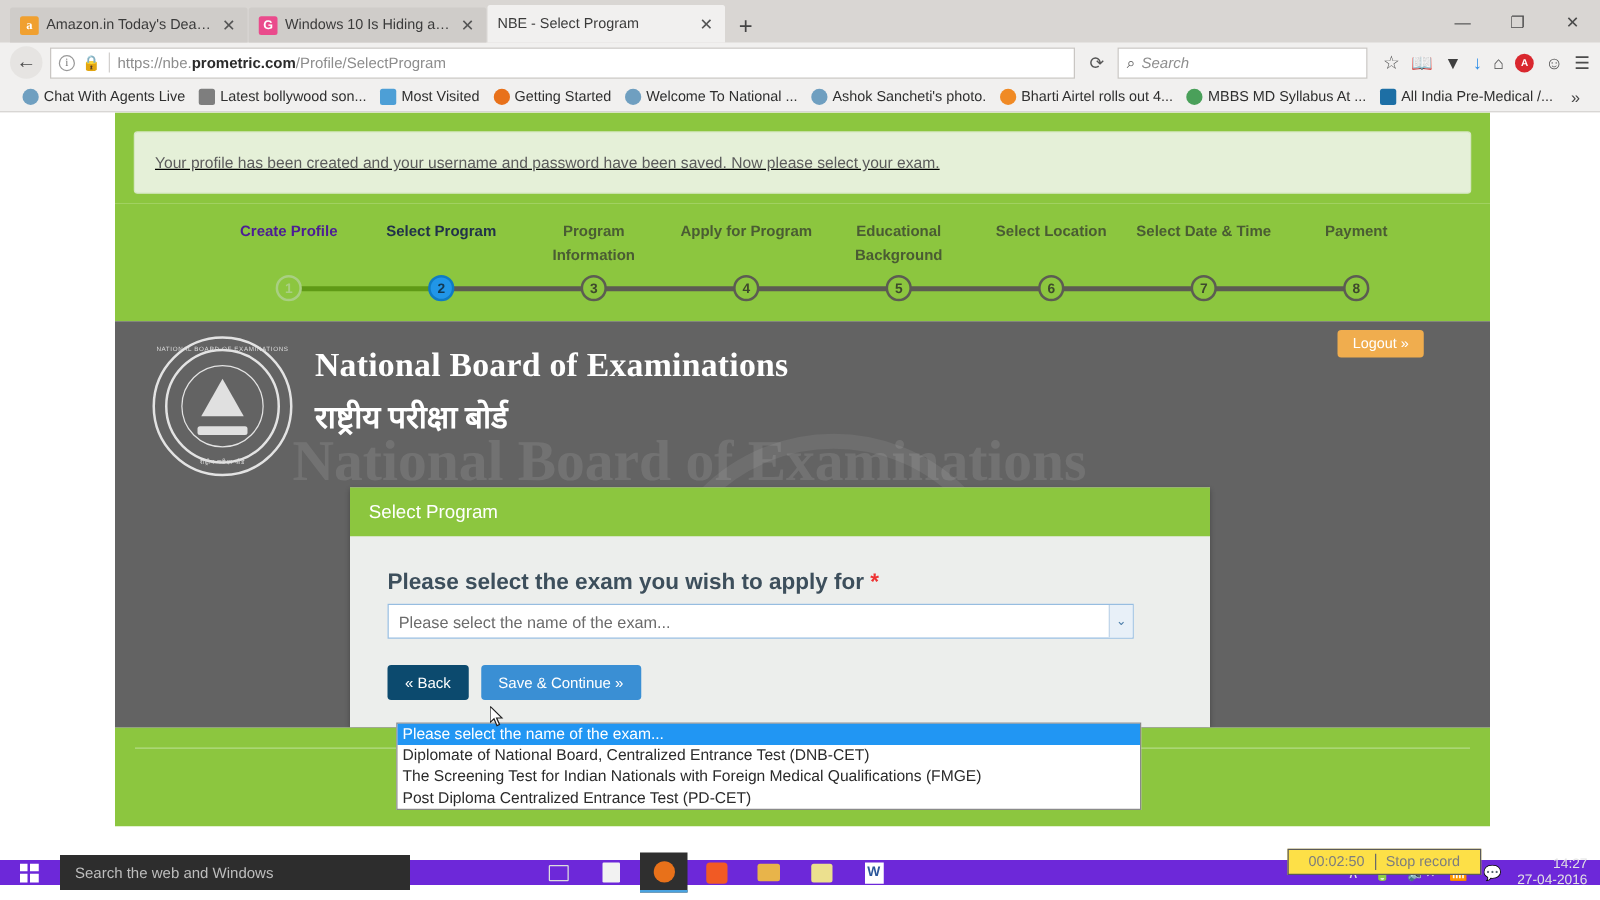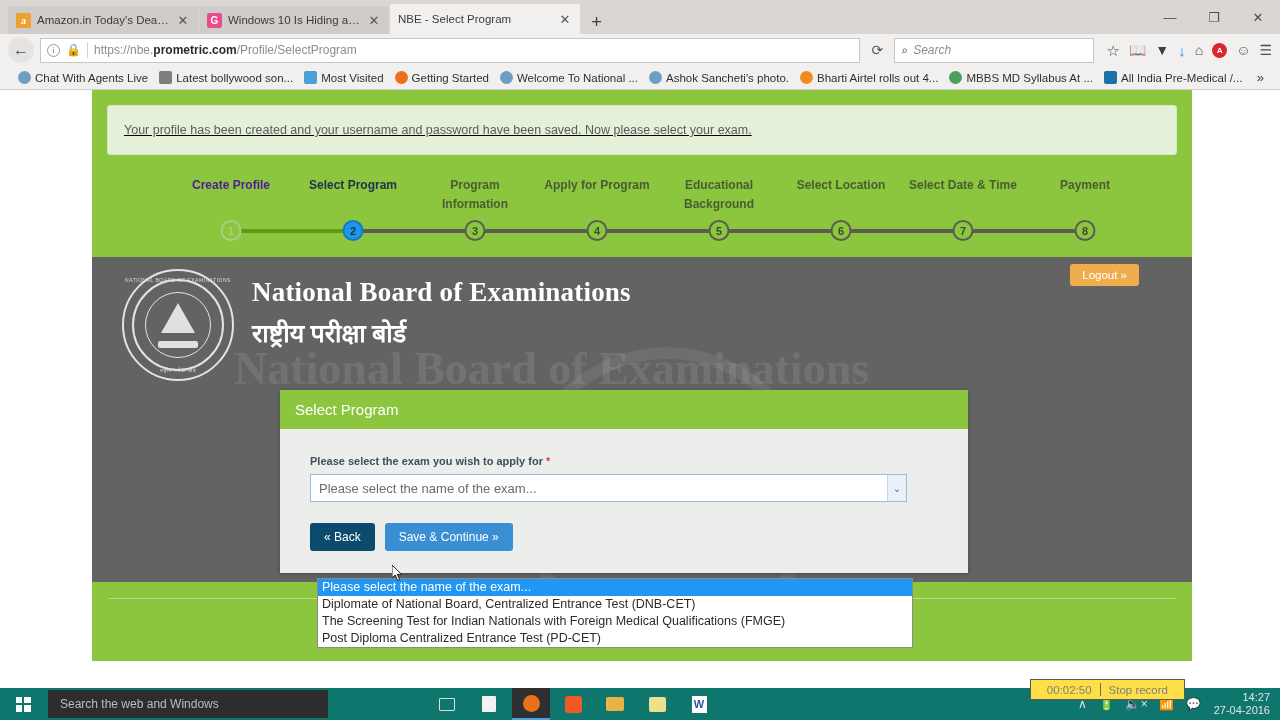--- a/index.html
+++ b/index.html
@@ -221,21 +221,21 @@
   .panel {
     position: absolute; left: 188px; top: 133px; width: 688px;
     background: #eceeec; box-shadow: 0 1px 4px rgba(0,0,0,.3);
   }
   .panel-hd {
     background: #8cc63f; color: #fff; font-size: 15px;
     padding: 11px 15px;
   }
   .panel-bd { padding: 26px 30px 22px 30px; min-height: 138px; }
   .fieldlabel {
-    font-size: 11px; font-weight: bold; color: #3d4f5c; margin-bottom: 7px;
+    font-size: 18px; font-weight: bold; color: #3d4f5c; margin-bottom: 7px;
   }
   .req { color: #e33; }
   .selectbox {
     position: relative; width: 597px; height: 28px;
     background: #fff; border: 1px solid #97bde0;
     display: flex; align-items: center;
     font-size: 13px; color: #6b6b6b; padding: 0 8px;
   }
   .selarrow {
     position: absolute; right: 0; top: 0; width: 19px; height: 26px;
@@ -265,22 +265,22 @@
   }
   .foottext b { font-weight: bold; }
 
   .cursor {
     position: absolute; left: 392px; top: 475px; z-index: 60;
     width: 12px; height: 18px;
   }
 
   
   .taskbar {
-    position: absolute; left: 0; top: 688px; width: 1280px; height: 32px;
-    background: #0f766e; display: flex; align-items: center;
+    position: absolute; left: 0; top: 688px; width: 1280px; height: 20px;
+    background: #6d28d9; display: flex; align-items: center;
   }
   .startbtn { width: 46px; height: 32px; display: flex; align-items: center; justify-content: center; }
   .winlogo {
     width: 15px; height: 15px;
     display: grid; grid-template-columns: 1fr 1fr; grid-template-rows: 1fr 1fr; gap: 1.5px;
   }
   .winlogo i { background: #fff; display: block; }
   .tbsearch {
     width: 280px; height: 28px; background: #2d2d2d; margin-left: 2px;
     display: flex; align-items: center; padding: 0 12px;

